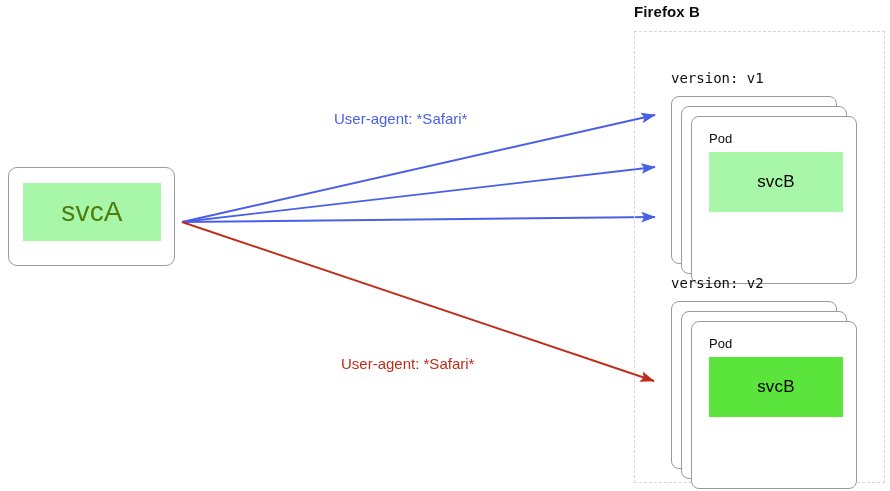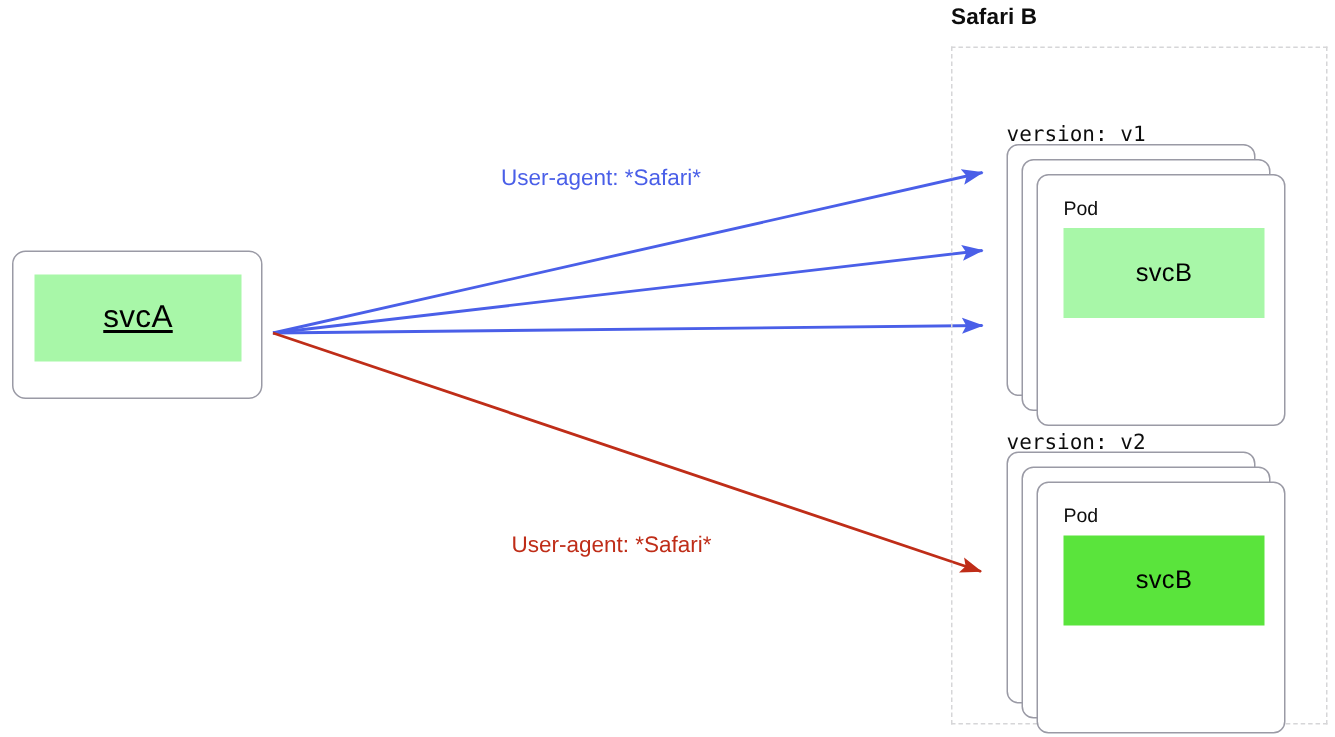--- a/index.html
+++ b/index.html
@@ -42,24 +42,23 @@
     left: 14px;
     top: 15px;
     width: 138px;
     height: 58px;
     background: #a8f7a8;
     display: flex;
     align-items: center;
     justify-content: center;
   }
   .client-fill span {
-    font-size: 21px;
-    color: #000000;
+    font-size: 28px;
+    color: #4d7c0f;
     letter-spacing: 0.2px;
-    text-decoration: underline;
   }
 
   
   .service-title {
     position: absolute;
     left: 634px;
     top: 3px;
     font-size: 15px;
     font-weight: bold;
     color: #0d0d0d;
@@ -84,21 +83,20 @@
   .pod-group.v2 { left: 671px; top: 301px; }
 
   .version-label {
     position: absolute;
     left: 0px;
     top: -26px;
     font-family: "DejaVu Sans Mono", "Liberation Mono", monospace;
     font-size: 14px;
     color: #0d0d0d;
     white-space: nowrap;
-    margin-top: 12px;
   }
 
   .pod-card {
     position: absolute;
     box-sizing: border-box;
     background: #ffffff;
     border: 1.3px solid #9a9aa5;
     border-radius: 8px;
     width: 166px;
     height: 168px;
@@ -172,21 +170,21 @@
 
   <div class="client-card">
     <div class="client-fill">
       <span>svcA</span>
     </div>
   </div>
 
   <div class="edge-label firefox">User-agent: *Safari*</div>
   <div class="edge-label safari">User-agent: *Safari*</div>
 
-  <div class="service-title">Safari B</div>
+  <div class="service-title">Firefox B</div>
   <div class="service-box"></div>
 
   <div class="pod-group v1">
     <div class="version-label">version: v1</div>
     <div class="pod-card back"></div>
     <div class="pod-card mid"></div>
     <div class="pod-card front">
       <div class="pod-label">Pod</div>
       <div class="pod-fill v1">
         <span>svcB</span>

